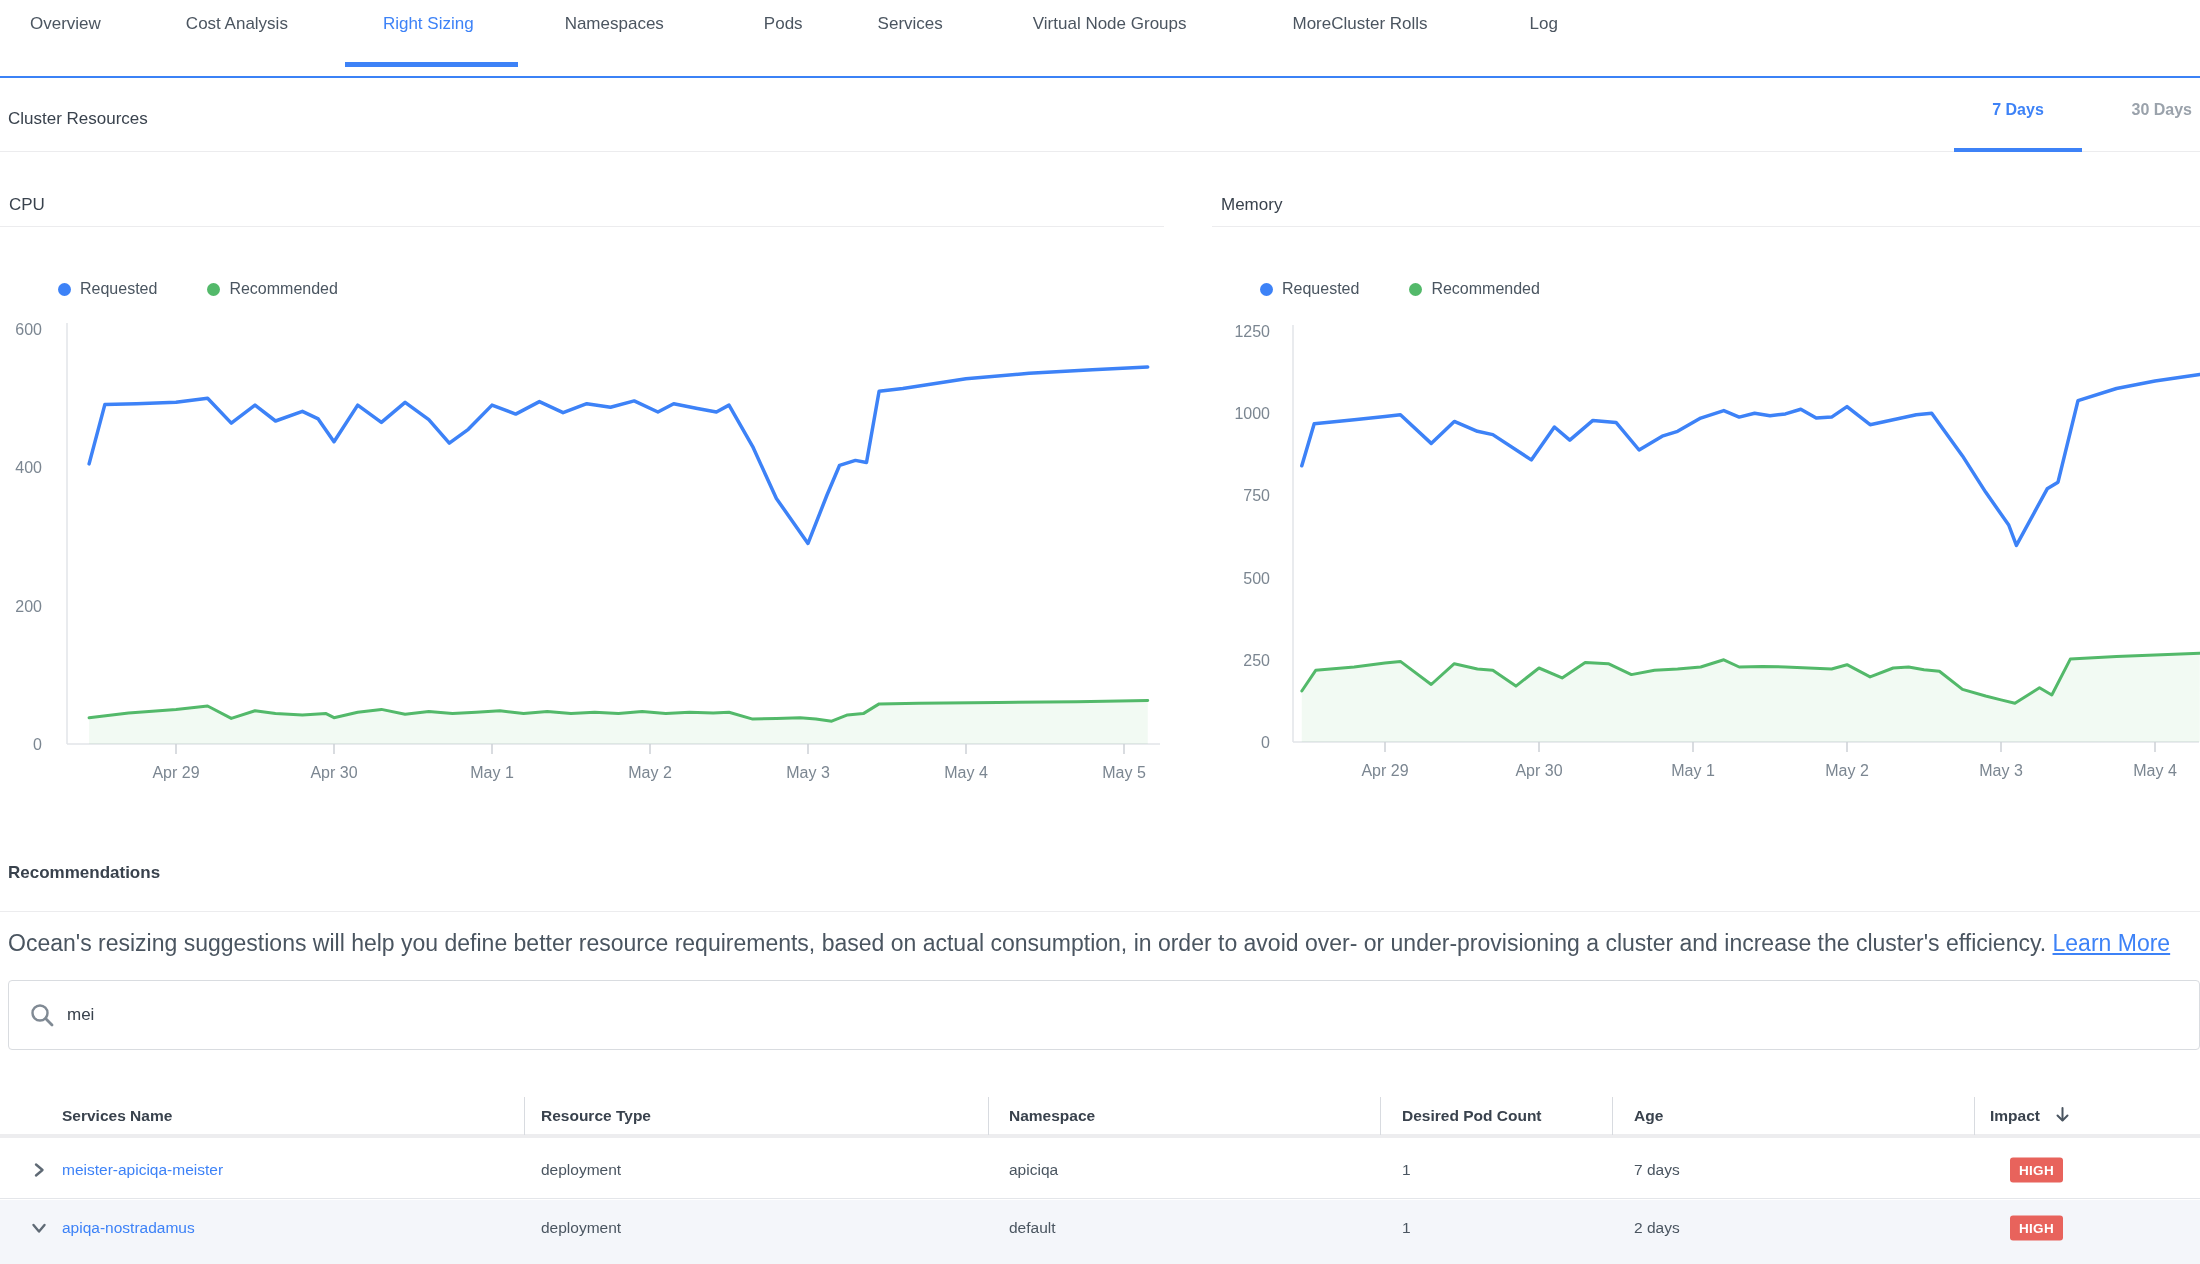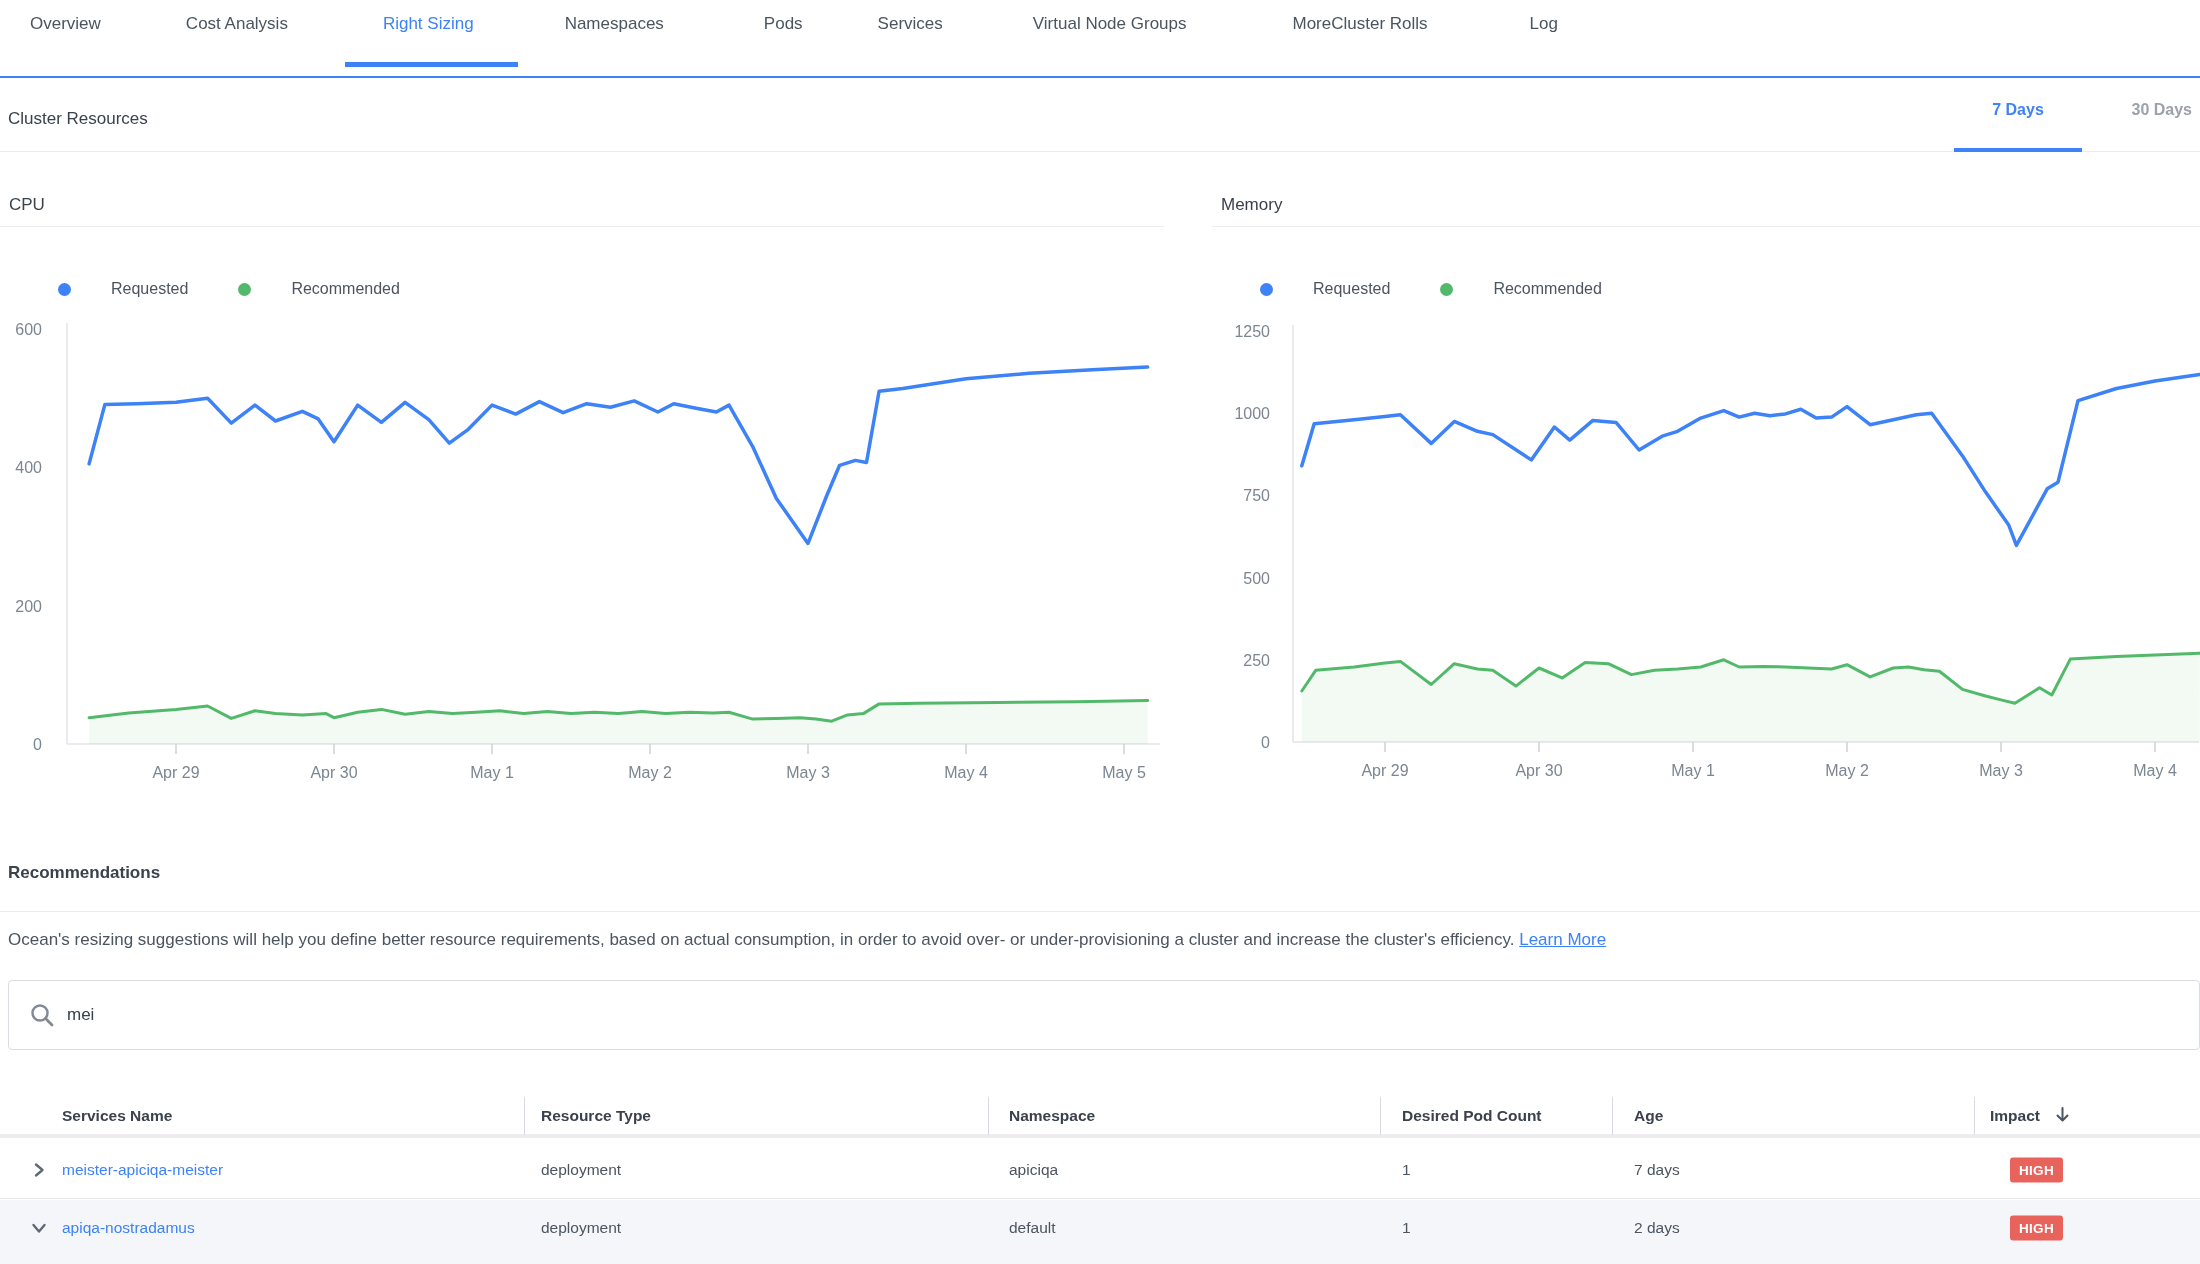--- a/index.html
+++ b/index.html
@@ -34,31 +34,31 @@
 
   
   .panel { position:absolute; top:160px; }
   .panel.cpu { left:0; width:1164px; }
   .panel.mem { left:1212px; width:988px; }
   .panel-title { font-size:17px; color:#39424d; margin-left:9px; margin-top:35px; }
   .panel-divider { height:1px; background:#ececee; margin-top:11px; }
   .legend { display:flex; column-gap:50px; margin-top:53px; }
   .panel.cpu .legend { margin-left:58px; }
   .panel.mem .legend { margin-left:48px; }
-  .legend-item { display:flex; align-items:center; cursor:pointer;gap:31px; }
+  .legend-item { display:flex; align-items:center; cursor:pointer; }
   .legend-dot { width:13px; height:13px; border-radius:50%; margin-right:9px; }
   .legend-label { font-size:16px; color:#4a5560; }
   .plot { display:block; margin-top:18px; }
   .axis-label { font-size:16px; fill:#7b8691; }
 
   
   .rec-head { position:absolute; top:852px; left:0; width:2200px; height:60px;
               border-bottom:1px solid #ececee; }
   .rec-title { position:absolute; left:8px; top:11px; font-size:17px; color:#39424d; font-weight:bold; }
-  .rec-desc { position:absolute; top:930px; left:8px; width:2180px; font-size:17px; color:#4a5560; }
+  .rec-desc { position:absolute; top:930px; left:8px; width:2180px; font-size:23px; color:#4a5560; }
   .learn-more { color:#3d82f7; text-decoration:underline; cursor:pointer; }
 
   
   .searchbox { position:absolute; top:980px; left:8px; width:2192px; height:70px;
                border:1px solid #d9dce0; border-radius:4px; display:flex; align-items:center; }
   .search-icon { margin-left:20px; flex:0 0 auto; }
   .search-input { border:none; outline:none; font-size:17px; color:#39424d; margin-left:12px;
                   width:1900px; font-family:inherit; background:transparent; }
 
   

